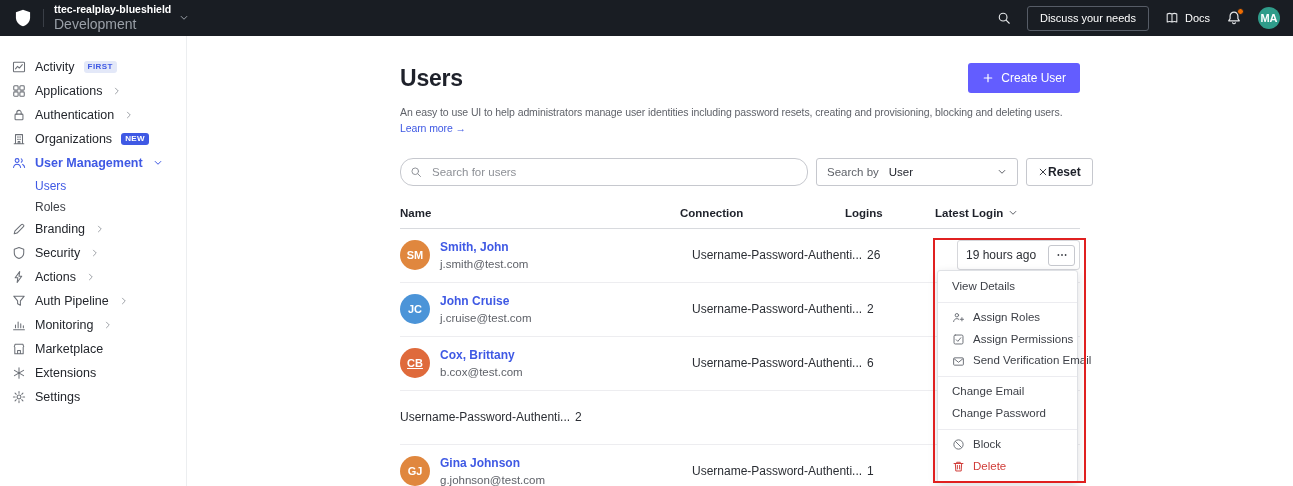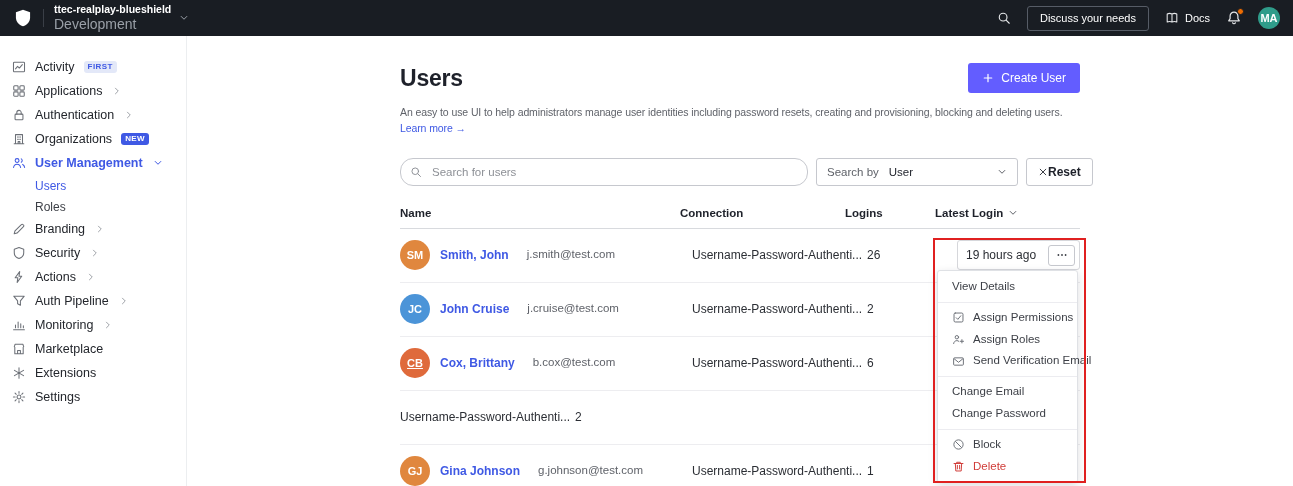--- a/index.html
+++ b/index.html
@@ -79,21 +79,21 @@
   .col-name{flex:0 0 280px;min-width:0}
   .col-conn{flex:0 0 165px;min-width:0}
   .col-logins{flex:0 0 90px}
   .col-latest{flex:1 1 auto;min-width:0}
   .thead .col-latest{display:flex;align-items:center;gap:5px;cursor:pointer}
   .sort-chev{color:#5f6269}
   .trow{display:flex;align-items:center;height:53px;border-bottom:1px solid #ededf0}
   .cell-name{display:flex;align-items:center;gap:10px;padding-right:12px}
   .row-avatar{width:30px;height:30px;border-radius:50%;color:#fff;font-size:11px;font-weight:700;
               display:flex;align-items:center;justify-content:center}
-  .name-stack{display:flex;gap:18px}
+  .name-stack{display:flex;flex-direction:column;gap:4px}
   .user-link{font-size:12px;font-weight:600;color:#3F59E4;text-decoration:none;cursor:pointer}
   .user-email{font-size:11.5px;color:#5f6269}
   .cell-conn{font-size:12px;color:#2b2e34;padding-right:10px;white-space:nowrap;overflow:hidden}
   .cell-logins{font-size:12px;color:#2b2e34}
   .cell-latest{display:flex;align-items:center}
   .latest-box{display:flex;align-items:center;width:100%;height:30px;border:1px solid #d6d7db;
               border-radius:3px;padding:0 4px 0 8px;background:#fff;box-sizing:border-box}
   .latest-plain{display:flex;align-items:center;width:100%;padding:0 5px 0 9px;box-sizing:border-box}
   .latest-text{font-size:12px;color:#2b2e34}
   .dots{margin-left:auto;width:27px;height:21px;border:1px solid #c6c8ce;border-radius:3px;background:#fff;
@@ -508,35 +508,35 @@
   </div>
 </main>
 
 <div class="ctx-menu">
   <div class="m-item">
     <span class="m-label">View Details</span>
   </div>
   <div class="m-div"></div>
   <div class="m-item">
     <span class="icon i13 m-icon">
+        <svg viewBox="0 0 16 16" fill="none" stroke="currentColor" stroke-width="1.2" stroke-linecap="round">
+          <circle cx="6" cy="5.2" r="2.1"></circle>
+          <path d="M2 13c.3-2.2 1.9-3.6 4-3.6.9 0 1.8.3 2.5.9M12.2 8.2v4M10.2 10.2h4"></path>
+        </svg>
+      </span>
+    <span class="m-label">Assign Roles</span>
+  </div>
+  <div class="m-item">
+    <span class="icon i13 m-icon">
         <svg viewBox="0 0 16 16" fill="none" stroke="currentColor" stroke-width="1.2" stroke-linecap="round" stroke-linejoin="round">
           <rect x="2.5" y="2.5" width="11" height="11" rx="1.5"></rect>
           <path d="M5.2 8.3l2 2 3.6-4.4"></path>
         </svg>
       </span>
     <span class="m-label">Assign Permissions</span>
-  </div>
-  <div class="m-item">
-    <span class="icon i13 m-icon">
-        <svg viewBox="0 0 16 16" fill="none" stroke="currentColor" stroke-width="1.2" stroke-linecap="round">
-          <circle cx="6" cy="5.2" r="2.1"></circle>
-          <path d="M2 13c.3-2.2 1.9-3.6 4-3.6.9 0 1.8.3 2.5.9M12.2 8.2v4M10.2 10.2h4"></path>
-        </svg>
-      </span>
-    <span class="m-label">Assign Roles</span>
   </div>
   <div class="m-item">
     <span class="icon i13 m-icon">
         <svg viewBox="0 0 16 16" fill="none" stroke="currentColor" stroke-width="1.2" stroke-linejoin="round">
           <rect x="2" y="3.5" width="12" height="9" rx="1"></rect>
           <path d="M2.5 4.5L8 9l5.5-4.5"></path>
         </svg>
       </span>
     <span class="m-label">Send Verification Email</span>
   </div>

